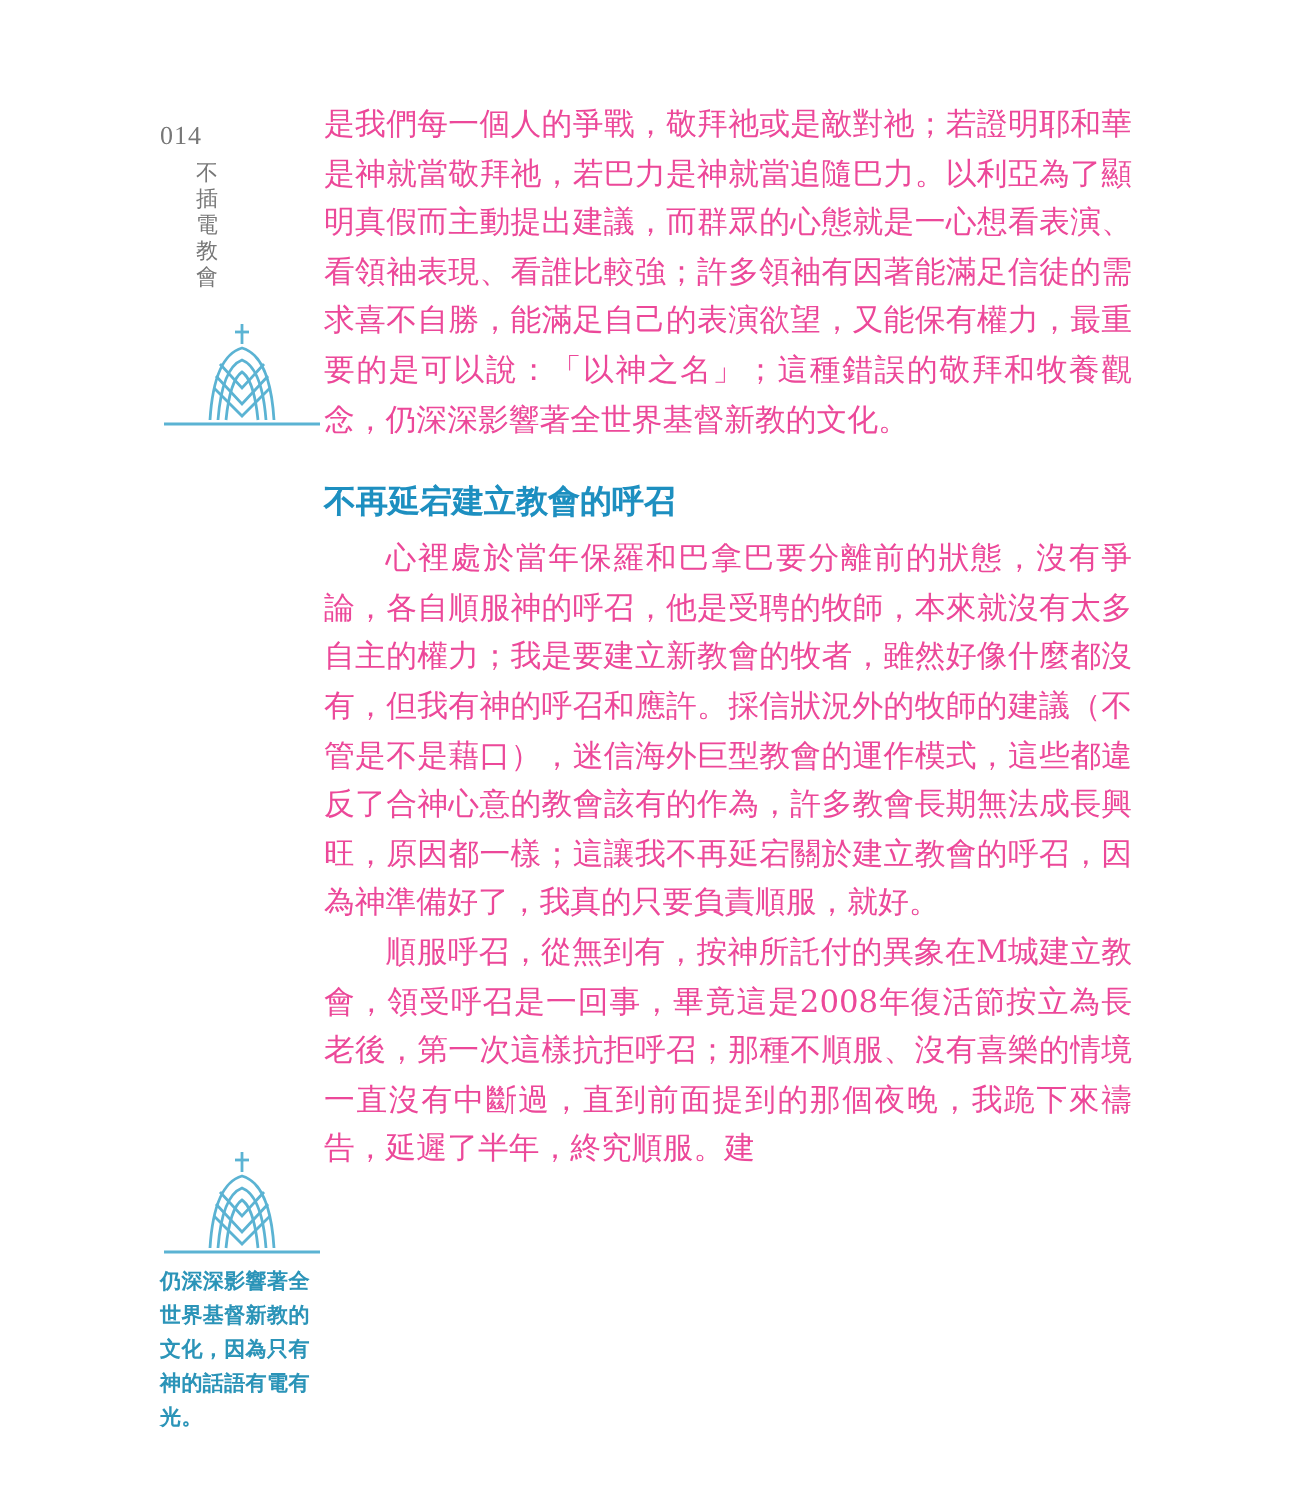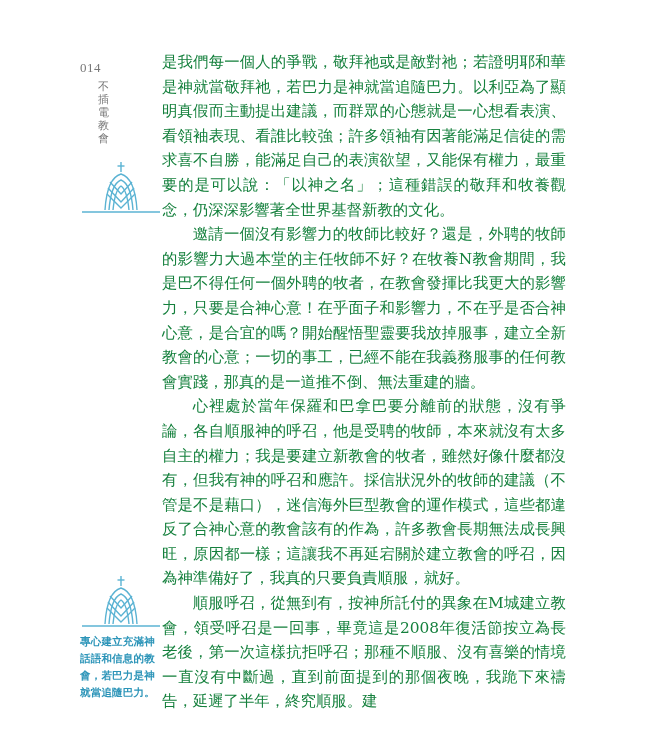--- a/index.html
+++ b/index.html
@@ -63,21 +63,21 @@
       left: 162px;
       top: 50px;
       width: 404px;
     }
     .para {
       margin: 0;
       font-size: 15.4px;
       line-height: 24.6px;
       text-align: justify;
       word-break: break-all;
-      color: #15803d;
+      color: #ec4899;
     }
     .indent { text-indent: 2em; }
     .heading {
       margin: 0;
       font-size: 16px;
       font-weight: bold;
       color: #1d8fc0;
       line-height: 24px;
     }
     .h1 { margin-top: 17px; margin-bottom: 4px; }
@@ -112,23 +112,23 @@
       <line x1="37.5" y1="6" x2="44.5" y2="6"></line>
       <path d="M25 50 Q27 18 41 14 Q55 18 57 50"></path>
       <path d="M29 50 Q31 24 41 20 Q51 24 53 50"></path>
       <path d="M33 50 Q35 30 41 26 Q47 30 49 50"></path>
       <path d="M27 34 L41 48 L55 34"></path>
       <path d="M28 28 L41 42 L54 28"></path>
       <path d="M30 22 L41 34 L52 22"></path>
       <line x1="2" y1="52" x2="80" y2="52"></line>
     </g>
   </svg>
-  <div class="note-text">專心建立充滿神話語和信息的教會，若巴力是神就當追隨巴力。</div>
+  <div class="note-text">仍深深影響著全世界基督新教的文化，因為只有神的話語有電有光。</div>
 </div>
 
 <div class="main">
   <p class="para">是我們每一個人的爭戰，敬拜祂或是敵對祂；若證明耶和華是神就當敬拜祂，若巴力是神就當追隨巴力。以利亞為了顯明真假而主動提出建議，而群眾的心態就是一心想看表演、看領袖表現、看誰比較強；許多領袖有因著能滿足信徒的需求喜不自勝，能滿足自己的表演欲望，又能保有權力，最重要的是可以說：「以神之名」；這種錯誤的敬拜和牧養觀念，仍深深影響著全世界基督新教的文化。</p>
-  <p class="para indent">邀請一個沒有影響力的牧師比較好？還是，外聘的牧師的影響力大過本堂的主任牧師不好？在牧養N教會期間，我是巴不得任何一個外聘的牧者，在教會發揮比我更大的影響力，只要是合神心意！在乎面子和影響力，不在乎是否合神心意，是合宜的嗎？開始醒悟聖靈要我放掉服事，建立全新教會的心意；一切的事工，已經不能在我義務服事的任何教會實踐，那真的是一道推不倒、無法重建的牆。</p>
 
+  <h2 class="heading h1">不再延宕建立教會的呼召</h2>
   <p class="para indent">心裡處於當年保羅和巴拿巴要分離前的狀態，沒有爭論，各自順服神的呼召，他是受聘的牧師，本來就沒有太多自主的權力；我是要建立新教會的牧者，雖然好像什麼都沒有，但我有神的呼召和應許。採信狀況外的牧師的建議（不管是不是藉口），迷信海外巨型教會的運作模式，這些都違反了合神心意的教會該有的作為，許多教會長期無法成長興旺，原因都一樣；這讓我不再延宕關於建立教會的呼召，因為神準備好了，我真的只要負責順服，就好。</p>
 
   <p class="para indent">順服呼召，從無到有，按神所託付的異象在M城建立教會，領受呼召是一回事，畢竟這是2008年復活節按立為長老後，第一次這樣抗拒呼召；那種不順服、沒有喜樂的情境一直沒有中斷過，直到前面提到的那個夜晚，我跪下來禱告，延遲了半年，終究順服。建</p>
 </div>
 
 </body></html>

